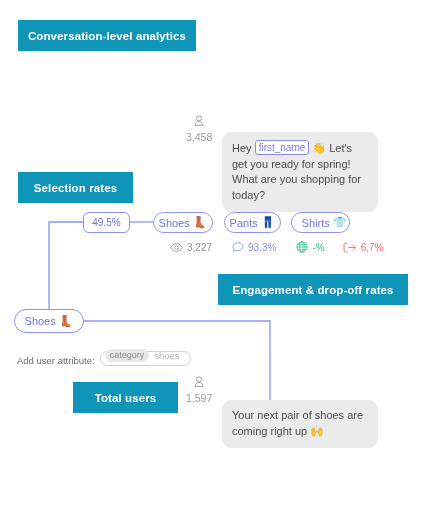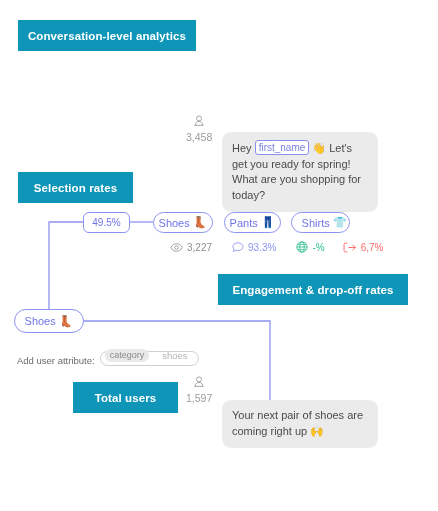--- a/index.html
+++ b/index.html
@@ -150,21 +150,21 @@
     left: 17px; top: 351px;
     display: flex;
     align-items: flex-end;
     gap: 5px;
     font-size: 9.5px;
     color: #6b6b6b;
   }
   #attr-field {
     display: flex;
     align-items: center;
-    gap: 13px;
+    gap: 5px;
     border: 1px solid #cfcfcf;
     border-radius: 11px;
     height: 15px;
     padding: 0 10px 6px 4px;
     background: #ffffff;
     box-sizing: border-box;
   }
   #attr-key {
     background: #e9e9e9;
     border-radius: 7px;

